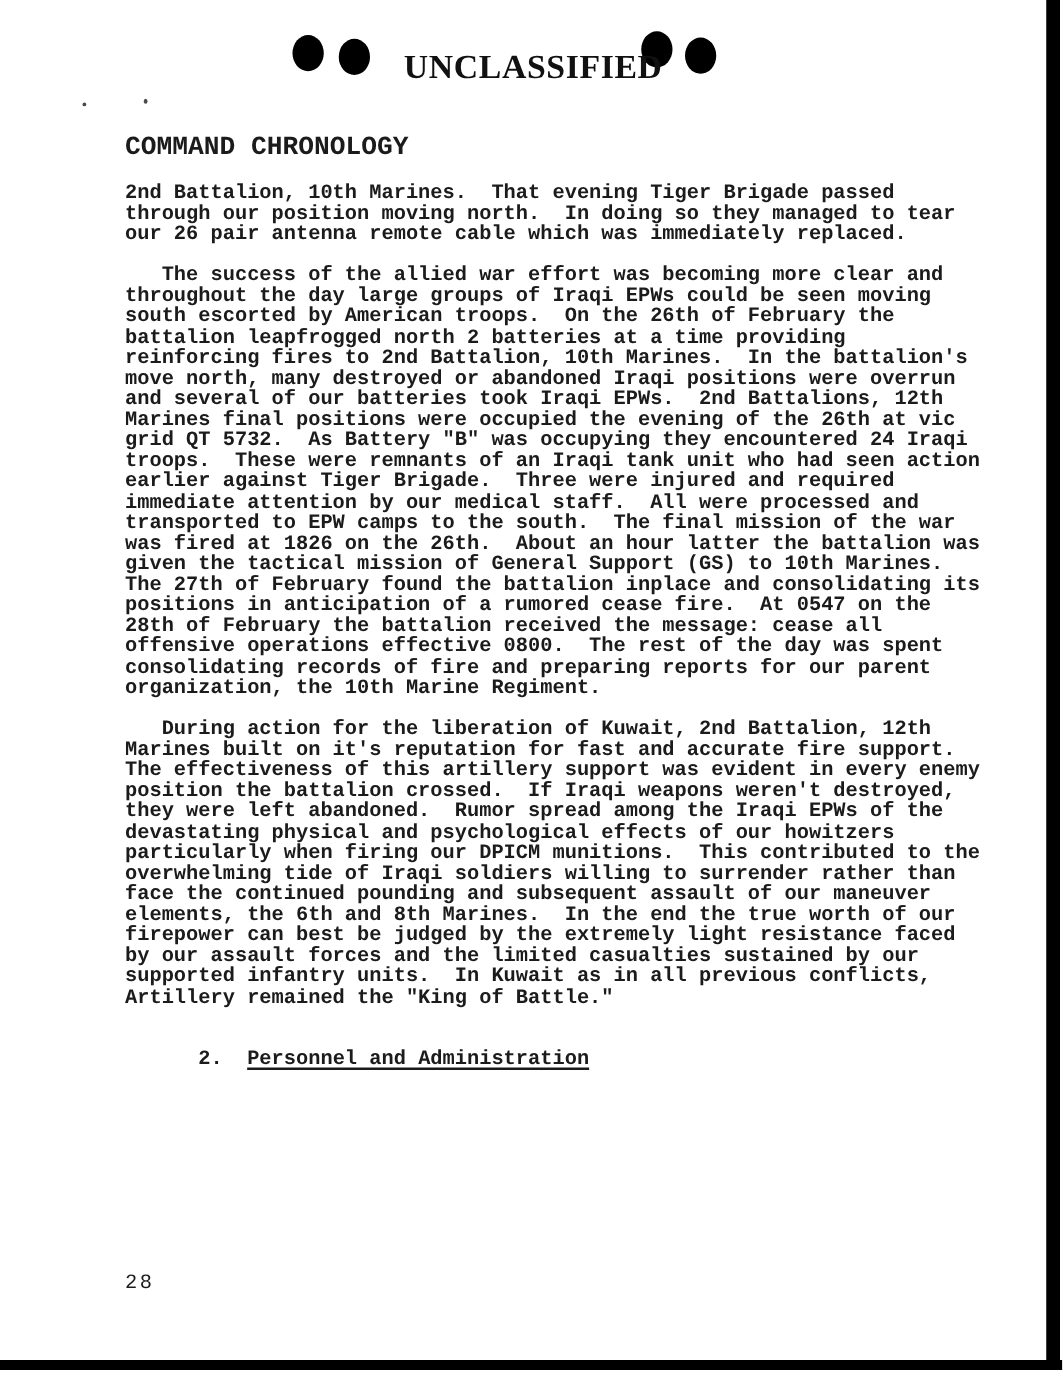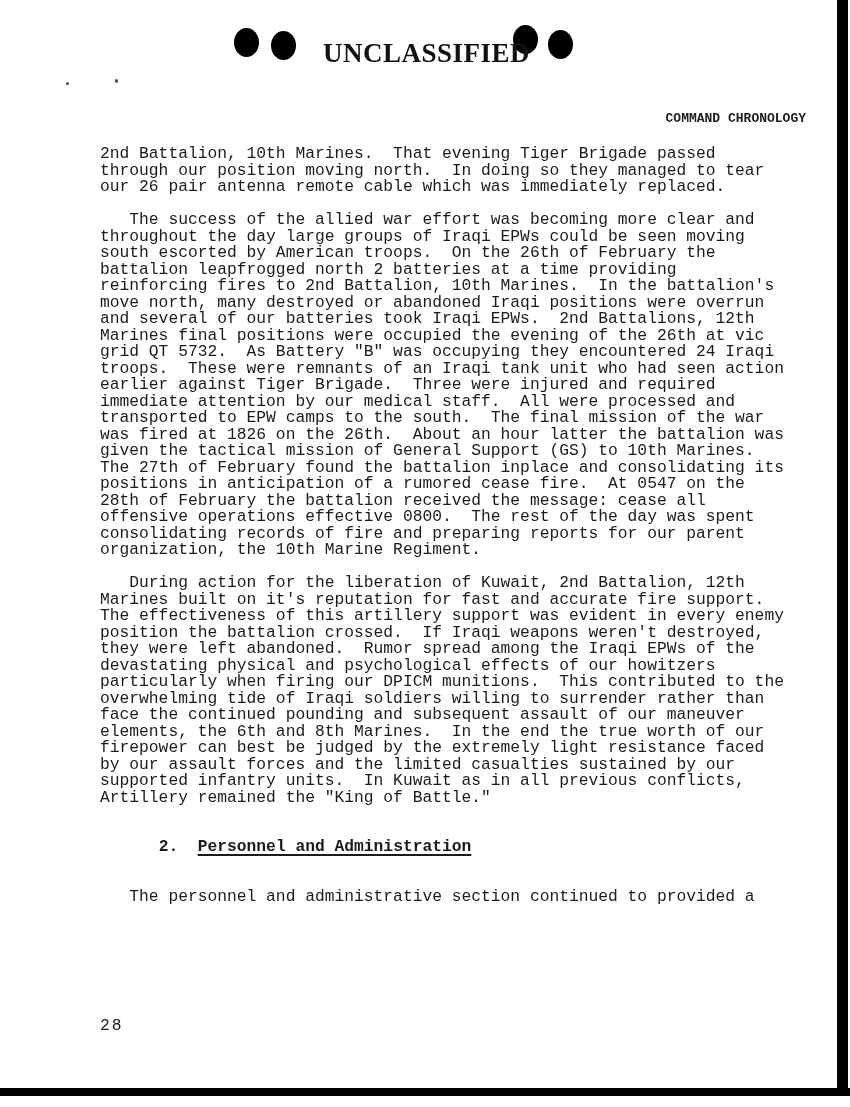--- a/index.html
+++ b/index.html
@@ -66,40 +66,40 @@
     color: #111111;
     white-space: pre;
   }
 
   
   .doc-title {
     position: absolute;
     left: 100px;
     top: 111px;
     width: 706px;
-    text-align: right;
-    font-size: 13px;
+    text-align: left;
+    font-size: 21px;
     line-height: 16.5px;
     font-weight: 600;
     white-space: pre;
   }
 
   
   .doc-body {
     position: absolute;
     left: 100px;
     top: 146px;
     width: 720px;
     font-size: 16.3px;
     line-height: 16.5px;
   }
   .para {
     white-space: pre;
     margin: 0 0 16.5px 0;
-    font-weight: 400;
+    font-weight: 700;
   }
   .section-heading { margin: 0 0 16.5px 0; white-space: pre; font-weight: 700; }
   .underlined {
     text-decoration: underline;
     text-underline-offset: 3px;
     text-decoration-thickness: 1.5px;
   }
 
   
   .page-number {
@@ -169,18 +169,17 @@
 elements, the 6th and 8th Marines.  In the end the true worth of our
 firepower can best be judged by the extremely light resistance faced
 by our assault forces and the limited casualties sustained by our
 supported infantry units.  In Kuwait as in all previous conflicts,
 Artillery remained the "King of Battle."</div>
 
     <div class="section-heading">
       <span>2.  </span><span class="underlined">Personnel and Administration</span>
     </div>
 
-    <div class="para">   The personnel and administrative section continued to provided a</div>
   </div>
 
   <div class="page-number">28</div>
 
 </div>
 
 </body></html>

